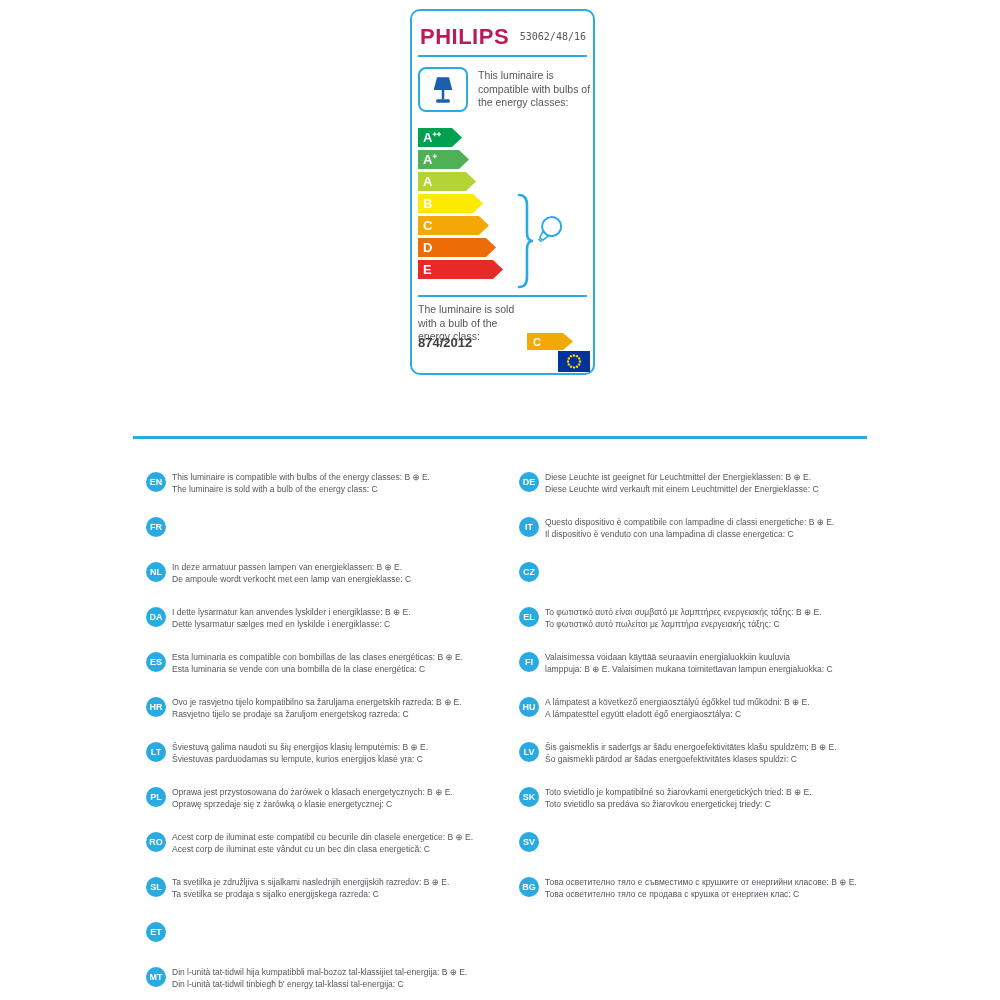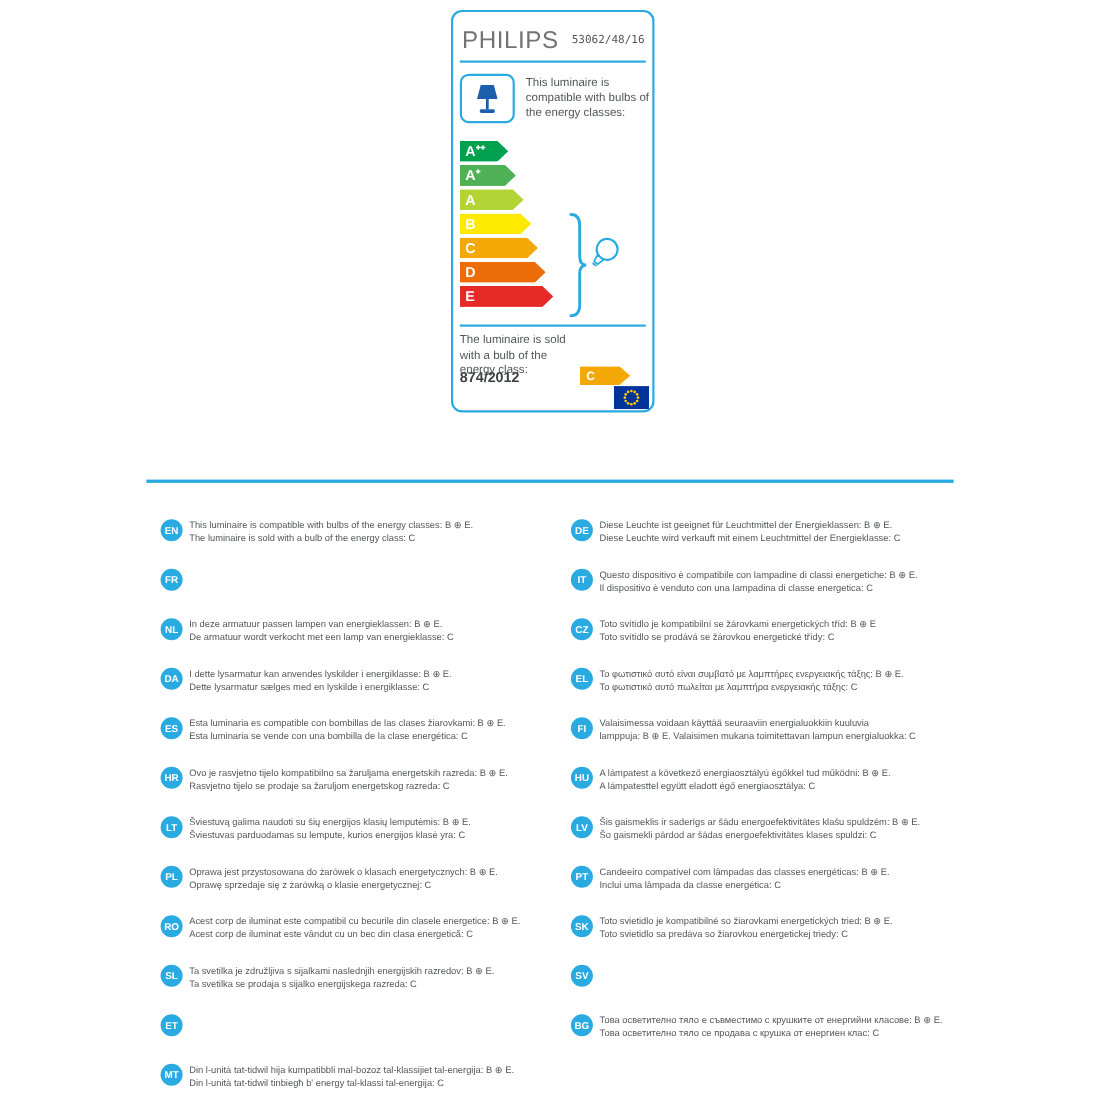--- a/index.html
+++ b/index.html
@@ -11,21 +11,21 @@
   }
   .page{position:absolute;inset:0;}
 
   
   .label-card{
     position:absolute;left:410px;top:9px;width:185px;height:366px;
     border:2px solid #29abe2;border-radius:10px;background:#fff;box-sizing:border-box;
   }
   .philips-logo{
     position:absolute;left:8px;top:13px;
-    font-size:22px;font-weight:normal;letter-spacing:.5px;color:#737373;
+    font-size:22px;font-weight:bold;letter-spacing:.5px;color:#be185d;
   }
   .product-code{
     position:absolute;right:7px;top:20px;
     font-family:"DejaVu Sans Mono",monospace;font-size:10px;color:#54565a;
   }
   .divider{position:absolute;left:6px;right:6px;height:2px;background:#29abe2;}
   .divider-1{top:44px;}
   .divider-2{top:284px;}
 
   .lamp-box{
@@ -186,36 +186,36 @@
       </div>
 
       <div class="lang-row">
         <div class="lang-badge">FR</div>
       </div>
 
       <div class="lang-row">
         <div class="lang-badge">NL</div>
         <div class="lang-text">
           <div>In deze armatuur passen lampen van energieklassen: B ⊕ E.</div>
-          <div>De armatuur wordt verkocht met een lamp van energieklasse: C</div>
+          <div>De ampoule wordt verkocht met een lamp van energieklasse: C</div>
         </div>
       </div>
 
       <div class="lang-row">
         <div class="lang-badge">DA</div>
         <div class="lang-text">
           <div>I dette lysarmatur kan anvendes lyskilder i energiklasse: B ⊕ E.</div>
           <div>Dette lysarmatur sælges med en lyskilde i energiklasse: C</div>
         </div>
       </div>
 
       <div class="lang-row">
         <div class="lang-badge">ES</div>
         <div class="lang-text">
-          <div>Esta luminaria es compatible con bombillas de las clases žiarovkami: B ⊕ E.</div>
+          <div>Esta luminaria es compatible con bombillas de las clases energéticas: B ⊕ E.</div>
           <div>Esta luminaria se vende con una bombilla de la clase energética: C</div>
         </div>
       </div>
 
       <div class="lang-row">
         <div class="lang-badge">HR</div>
         <div class="lang-text">
           <div>Ovo je rasvjetno tijelo kompatibilno sa žaruljama energetskih razreda: B ⊕ E.</div>
           <div>Rasvjetno tijelo se prodaje sa žaruljom energetskog razreda: C</div>
         </div>
@@ -279,24 +279,20 @@
       <div class="lang-row">
         <div class="lang-badge">IT</div>
         <div class="lang-text">
           <div>Questo dispositivo è compatibile con lampadine di classi energetiche: B ⊕ E.</div>
           <div>Il dispositivo è venduto con una lampadina di classe energetica: C</div>
         </div>
       </div>
 
       <div class="lang-row">
         <div class="lang-badge">CZ</div>
-        <div class="lang-text">
-          <div>Toto svítidlo je kompatibilní se žárovkami energetických tříd: B ⊕ E</div>
-          <div>Toto svítidlo se prodává se žárovkou energetické třídy: C</div>
-        </div>
       </div>
 
       <div class="lang-row">
         <div class="lang-badge">EL</div>
         <div class="lang-text">
           <div>Το φωτιστικό αυτό είναι συμβατό με λαμπτήρες ενεργειακής τάξης: B ⊕ E.</div>
           <div>Το φωτιστικό αυτό πωλείται με λαμπτήρα ενεργειακής τάξης: C</div>
         </div>
       </div>
 
@@ -317,27 +313,20 @@
       </div>
 
       <div class="lang-row">
         <div class="lang-badge">LV</div>
         <div class="lang-text">
           <div>Šis gaismeklis ir saderīgs ar šādu energoefektivitātes klašu spuldzēm: B ⊕ E.</div>
           <div>Šo gaismekli pārdod ar šādas energoefektivitātes klases spuldzi: C</div>
         </div>
       </div>
 
-      <div class="lang-row">
-        <div class="lang-badge">PT</div>
-        <div class="lang-text">
-          <div>Candeeiro compatível com lâmpadas das classes energéticas: B ⊕ E.</div>
-          <div>Inclui uma lâmpada da classe energética: C</div>
-        </div>
-      </div>
 
       <div class="lang-row">
         <div class="lang-badge">SK</div>
         <div class="lang-text">
           <div>Toto svietidlo je kompatibilné so žiarovkami energetických tried: B ⊕ E.</div>
           <div>Toto svietidlo sa predáva so žiarovkou energetickej triedy: C</div>
         </div>
       </div>
 
       <div class="lang-row">

